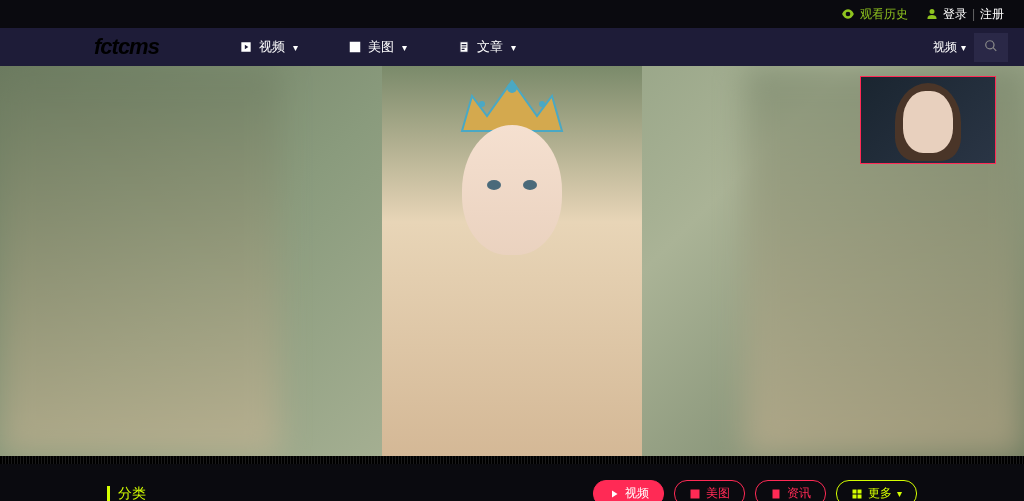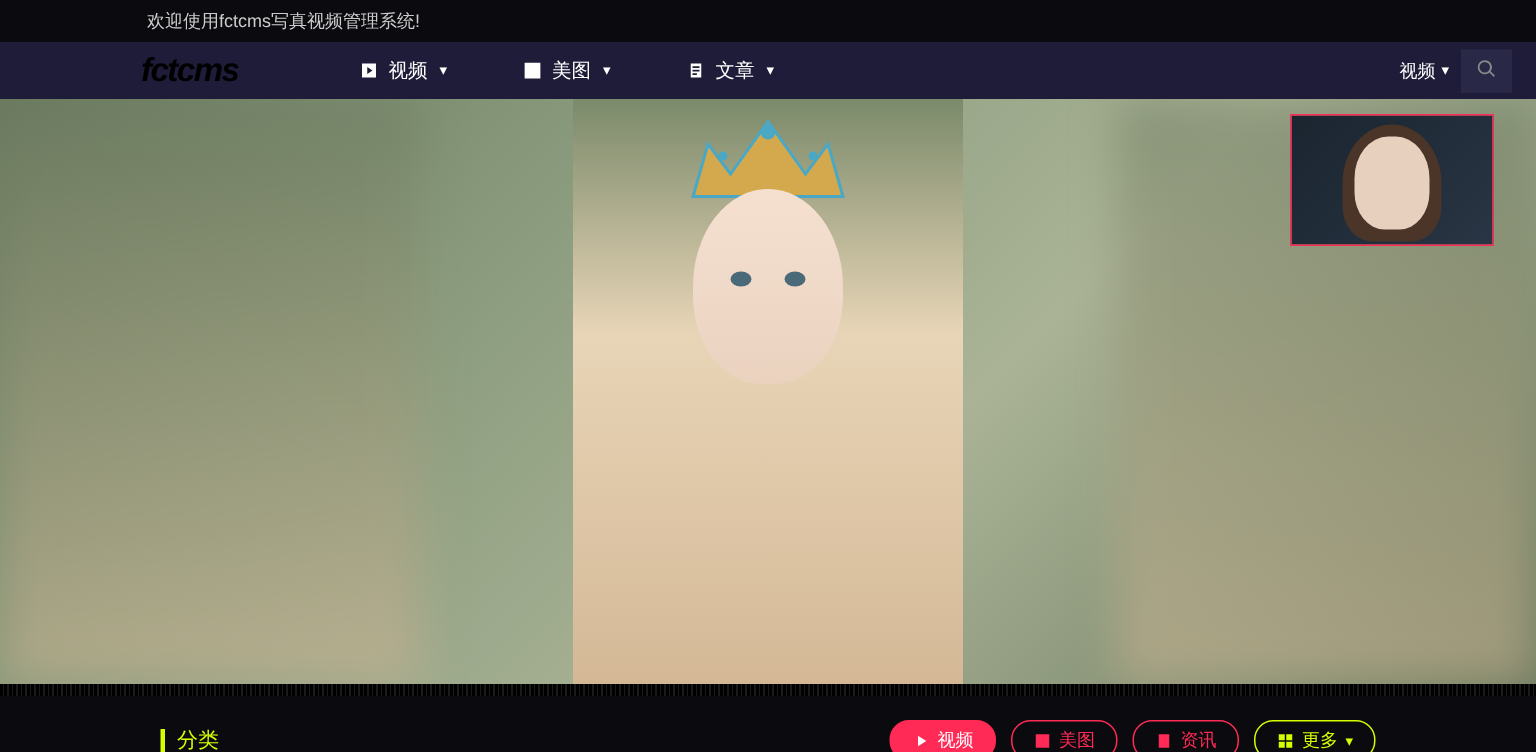--- a/index.html
+++ b/index.html
@@ -67,21 +67,36 @@
     .pill.red svg { fill: #fff; }
     .pill.red.outline svg { fill: #ff2a55; }
     .pill.yellow { border-color: #d4ff00; color: #d4ff00; }
     .pill.yellow svg { fill: #d4ff00; }
     .pill .chev { font-size: 10px; }
   </style>
 </head>
 <body>
 
 <div class="top-bar">
-  <span class="welcome">欢迎使用fctcms写真视频管理系统!</span>
+  <div class="right">
+    <a class="history">
+      <svg viewBox="0 0 24 24">
+          <path d="M12 4C5 4 2 12 2 12s3 8 10 8 10-8 10-8-3-8-10-8zm0 12a4 4 0 110-8 4 4 0 010 8z"></path>
+        </svg>
+      <span>观看历史</span>
+    </a>
+    <span class="auth">
+      <svg viewBox="0 0 24 24">
+          <path d="M12 12a5 5 0 100-10 5 5 0 000 10zm0 2c-5 0-9 2.5-9 6v2h18v-2c0-3.5-4-6-9-6z"></path>
+        </svg>
+      <a>登录</a>
+      <span class="sep">|</span>
+      <a>注册</a>
+    </span>
+  </div>
 </div>
 
 <div class="nav-bar">
   <span class="logo">fctcms</span>
   <div class="nav-items">
     <div class="nav-item">
       <svg viewBox="0 0 24 24">
           <path d="M4 4h16v16H4z M10 8l6 4-6 4z" fill-rule="evenodd"></path>
         </svg>
       <span>视频</span>

